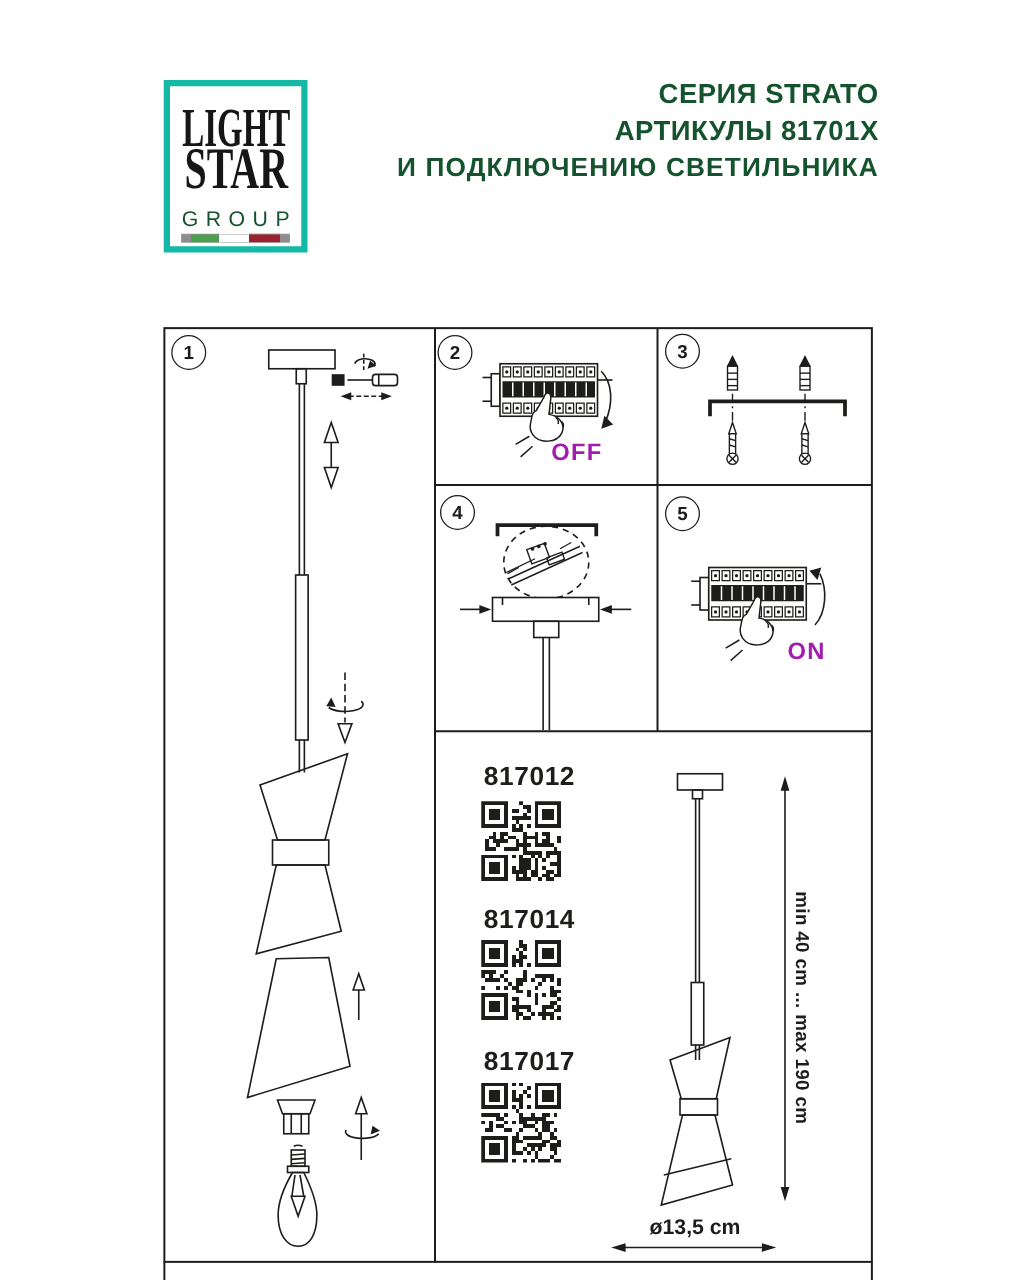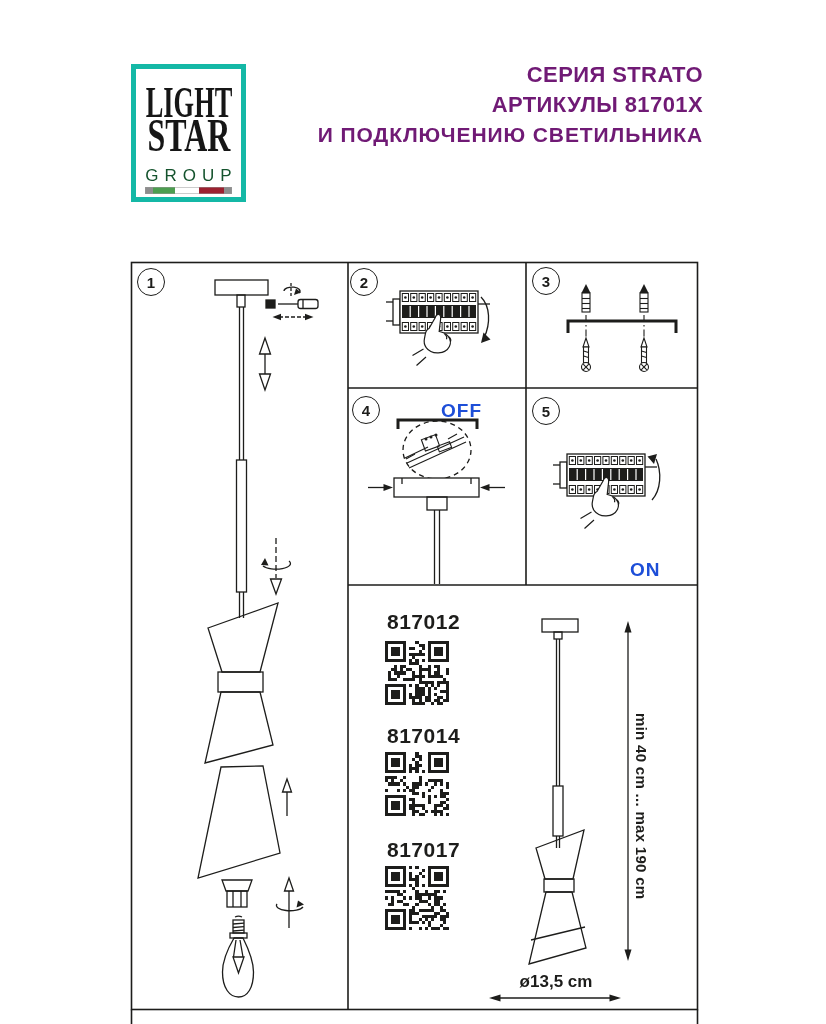--- a/index.html
+++ b/index.html
@@ -12,29 +12,29 @@
   .logo-box{position:absolute;left:131px;top:64px;width:105px;height:128px;
     border:5px solid #14b8a6;background:#fff;}
   .logo-line{position:absolute;left:50%;white-space:nowrap;
     font-family:"Liberation Serif",serif;font-weight:bold;color:#161616;}
   .logo-light{top:8px;font-size:44px;transform:translateX(-50%) scaleX(0.60);}
   .logo-star{top:39px;font-size:47px;transform:translateX(-50%) scaleX(0.68);}
   .logo-group{position:absolute;left:0;right:0;top:97px;text-align:center;
     font-size:17px;letter-spacing:6px;text-indent:6px;color:#14532d;font-weight:400;}
   .logo-flag{position:absolute;left:9px;right:9px;top:118px;height:7px;}
   
-  .header-block{position:absolute;top:60px;right:123px;text-align:right;color:#701a75;}
+  .header-block{position:absolute;top:60px;right:123px;text-align:right;color:#14532d;}
   .hline{font-weight:bold;font-size:22px;line-height:30px;letter-spacing:0.4px;white-space:nowrap;}
   .hinstr{margin-top:13px;font-size:21px;line-height:28px;letter-spacing:0.9px;}
   
   .circle{position:absolute;width:26px;height:26px;border:1.6px solid #1d1d1b;border-radius:50%;
     display:flex;align-items:center;justify-content:center;background:#fff;
     font-size:15px;font-weight:bold;}
   
-  .onoff{position:absolute;font-size:19px;font-weight:600;letter-spacing:1px;color:#1d4ed8;margin-top:48px;}
+  .onoff{position:absolute;font-size:19px;font-weight:600;letter-spacing:1px;color:#a21caf;}
   .plabel{position:absolute;left:387px;font-size:21px;font-weight:bold;letter-spacing:0.5px;}
   .qr{position:absolute;left:385px;width:64px;height:64px;}
   .dim-v{position:absolute;left:630px;top:713px;height:172px;width:20px;
     writing-mode:vertical-rl;font-size:15px;font-weight:bold;letter-spacing:0.3px;white-space:nowrap;}
   .dim-d{position:absolute;left:498px;top:972px;width:116px;text-align:center;
     font-size:17px;font-weight:bold;}
   svg.art{position:absolute;left:0;top:0;}
 </style>
 </head>
 <body>

